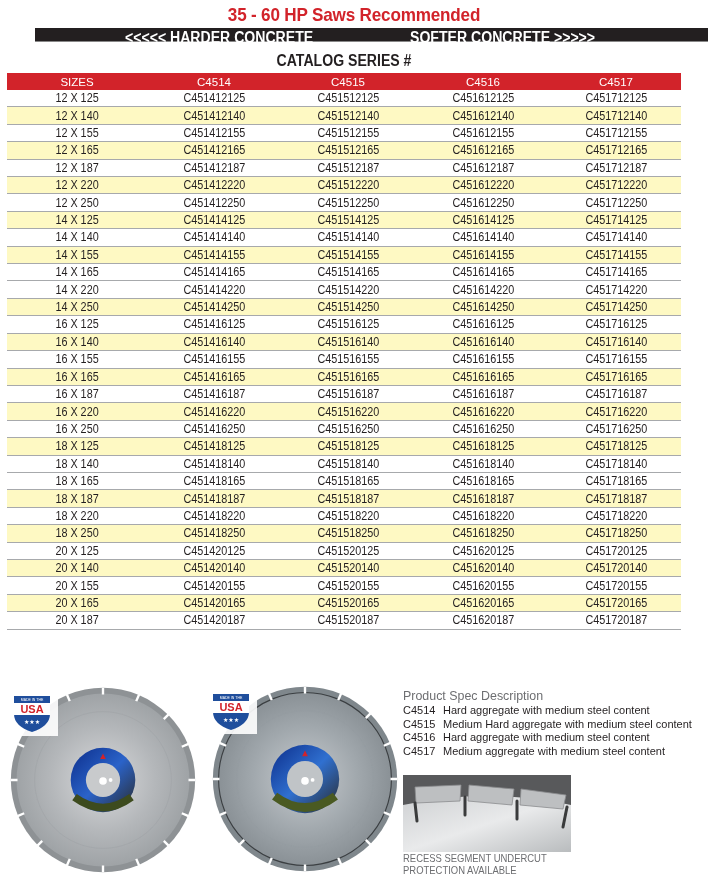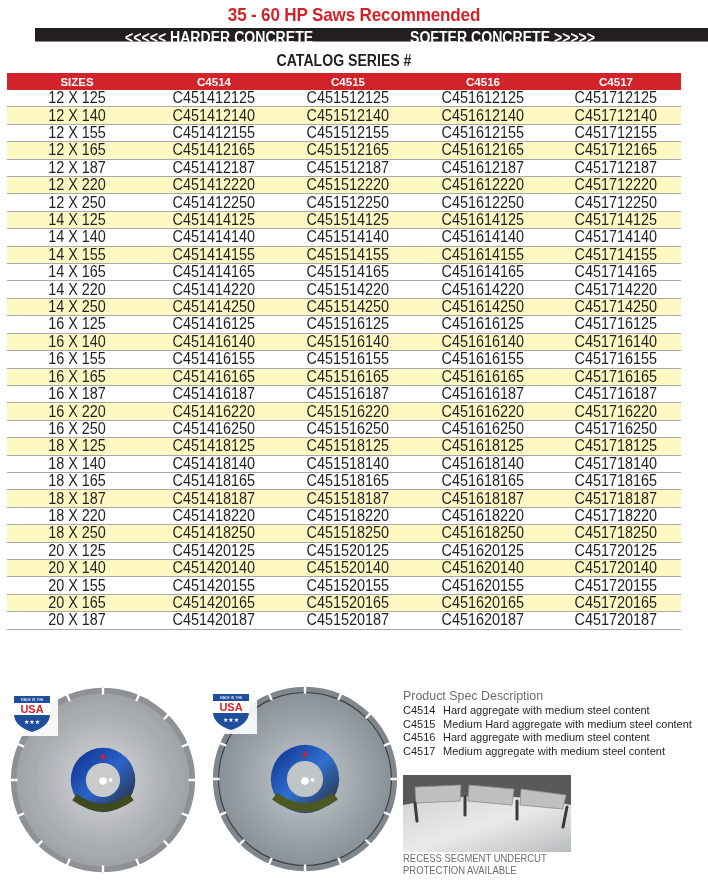--- a/index.html
+++ b/index.html
@@ -24,30 +24,30 @@
 
   .series-title {
     position: absolute; left: 0; top: 52px; width: 688px; text-align: center;
     font-weight: bold; font-size: 16px; color: #231f20;
     transform: scaleX(0.88); transform-origin: center;
   }
 
   .table { position: absolute; left: 7px; top: 73px; width: 674px; }
   .thead {
     display: flex; height: 17px; background: #d2232a; color: #fff;
-    font-weight: bold; font-size: 11.5px; align-items: center;
+    font-weight: normal; font-size: 11.5px; align-items: center;
   }
   .thead div, .row div { text-align: center; }
   .c0 { width: 140px; padding-left: 0; }
   .c1 { width: 134px; }
   .c2 { width: 134px; }
   .c3 { width: 136px; }
   .c4 { width: 130px; }
   .row {
-    display: flex; height: 17.42px; align-items: center; font-size: 16px;
+    display: flex; height: 17.42px; align-items: center; font-size: 12px;
     color: #231f20; border-bottom: 1.5px solid #a7a9ac;
   }
   .row.alt { background: #fef9c3; }
   .row div span { display: inline-block; transform: scaleX(0.9); }
 
   .blade {
     position: absolute; border-radius: 50%;
   }
   .blade1 { left: 8px; top: 685px; width: 190px; height: 190px; }
   .blade2 { left: 210px; top: 683px; width: 190px; height: 192px; }

